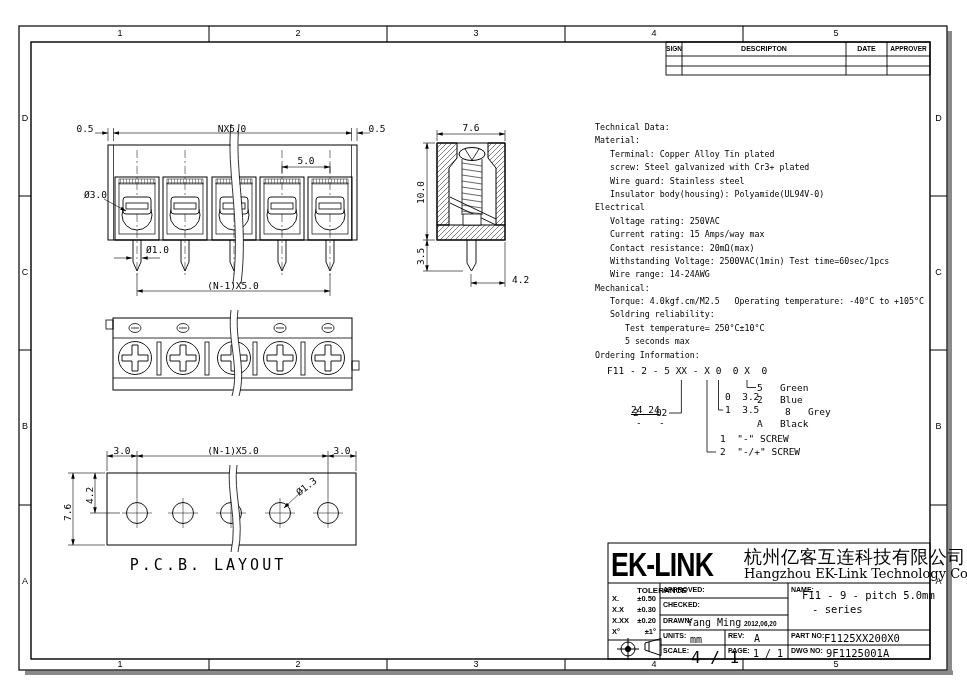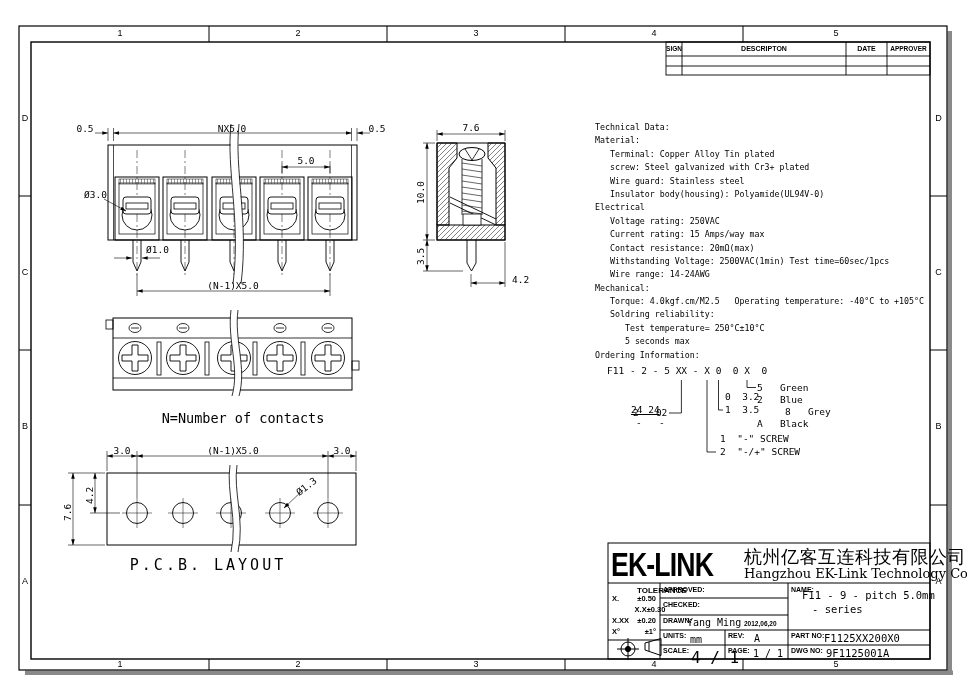--- a/index.html
+++ b/index.html
@@ -274,37 +274,36 @@
 <div class="t dim c" style="left:291px;top:155px;width:30px;">5.0</div>
 <div class="t dim" style="left:84px;top:189px;">Ø3.0</div>
 <div class="t dim" style="left:146px;top:244px;">Ø1.0</div>
 <div class="t dim c" style="left:187px;top:280px;width:92px;">(N-1)X5.0</div>
 
 <div class="t dim c" style="left:447px;top:122px;width:48px;">7.6</div>
 <div class="t dim rot" style="left:415px;top:204px;">10.0</div>
 <div class="t dim rot" style="left:415px;top:265px;">3.5</div>
 <div class="t dim" style="left:512px;top:274px;">4.2</div>
 
-<div class="t c" style="left:148px;top:410px;width:190px;font-size:13.5px;">N=Number of contacts</div>
 
 <div class="t dim c" style="left:107px;top:445px;width:30px;">3.0</div>
 <div class="t dim c" style="left:192px;top:445px;width:82px;">(N-1)X5.0</div>
 <div class="t dim c" style="left:327px;top:445px;width:30px;">3.0</div>
 <div class="t dim rot" style="left:62px;top:521px;">7.6</div>
 <div class="t dim rot" style="left:84px;top:504px;">4.2</div>
 <div class="t dim" style="left:294px;top:489px;transform:rotate(-38deg);transform-origin:0 0;">Ø1.3</div>
 <div class="t c" style="left:118px;top:556px;width:180px;font-size:15px;letter-spacing:3px;">P.C.B. LAYOUT</div>
 
 <div class="t lbl" style="left:611px;top:547px;font-size:31px;letter-spacing:-1px;transform:scaleX(0.86) scaleY(1.05);transform-origin:0 0;">EK-LINK</div>
 <div class="t" style="left:744px;top:545px;font-size:18px;font-family:'DejaVu Serif','Liberation Serif',serif;letter-spacing:0.5px;">杭州亿客互连科技有限公司</div>
 <div class="t" style="left:744px;top:566px;font-size:13px;font-family:'DejaVu Serif','Liberation Serif',serif;">Hangzhou EK-Link Technology Co.,Ltd</div>
 
 <div class="t lbl" style="left:613px;top:586px;font-size:8px;margin-left:24px;">TOLERANCE</div>
 <div class="t tolrow lbl" style="left:612px;top:594px;width:44px;"><span>X.</span><span>±0.50</span></div>
-<div class="t tolrow lbl" style="left:628px;top:605px;width:44px;justify-content:center;"><span>X.X</span><span>±0.30</span></div>
+<div class="t tolrow lbl" style="left:612px;top:605px;width:44px;"><span>X.X</span><span>±0.30</span></div>
 <div class="t tolrow lbl" style="left:612px;top:616px;width:44px;"><span>X.XX</span><span>±0.20</span></div>
 <div class="t tolrow lbl" style="left:612px;top:627px;width:44px;"><span>X°</span><span>±1°</span></div>
 
 <div class="t lbl" style="left:663px;top:586px;font-size:7px;">APPROVED:</div>
 <div class="t lbl" style="left:663px;top:601px;font-size:7px;">CHECKED:</div>
 <div class="t lbl" style="left:663px;top:617px;font-size:7px;">DRAWN:</div>
 <div class="t" style="left:687px;top:617px;font-size:10px;">Yang Ming</div>
 <div class="t lbl" style="left:744px;top:620px;font-size:6.5px;">2012,06,20</div>
 <div class="t lbl" style="left:663px;top:632px;font-size:7px;">UNITS:</div>
 <div class="t" style="left:690px;top:634px;font-size:10px;">mm</div>

